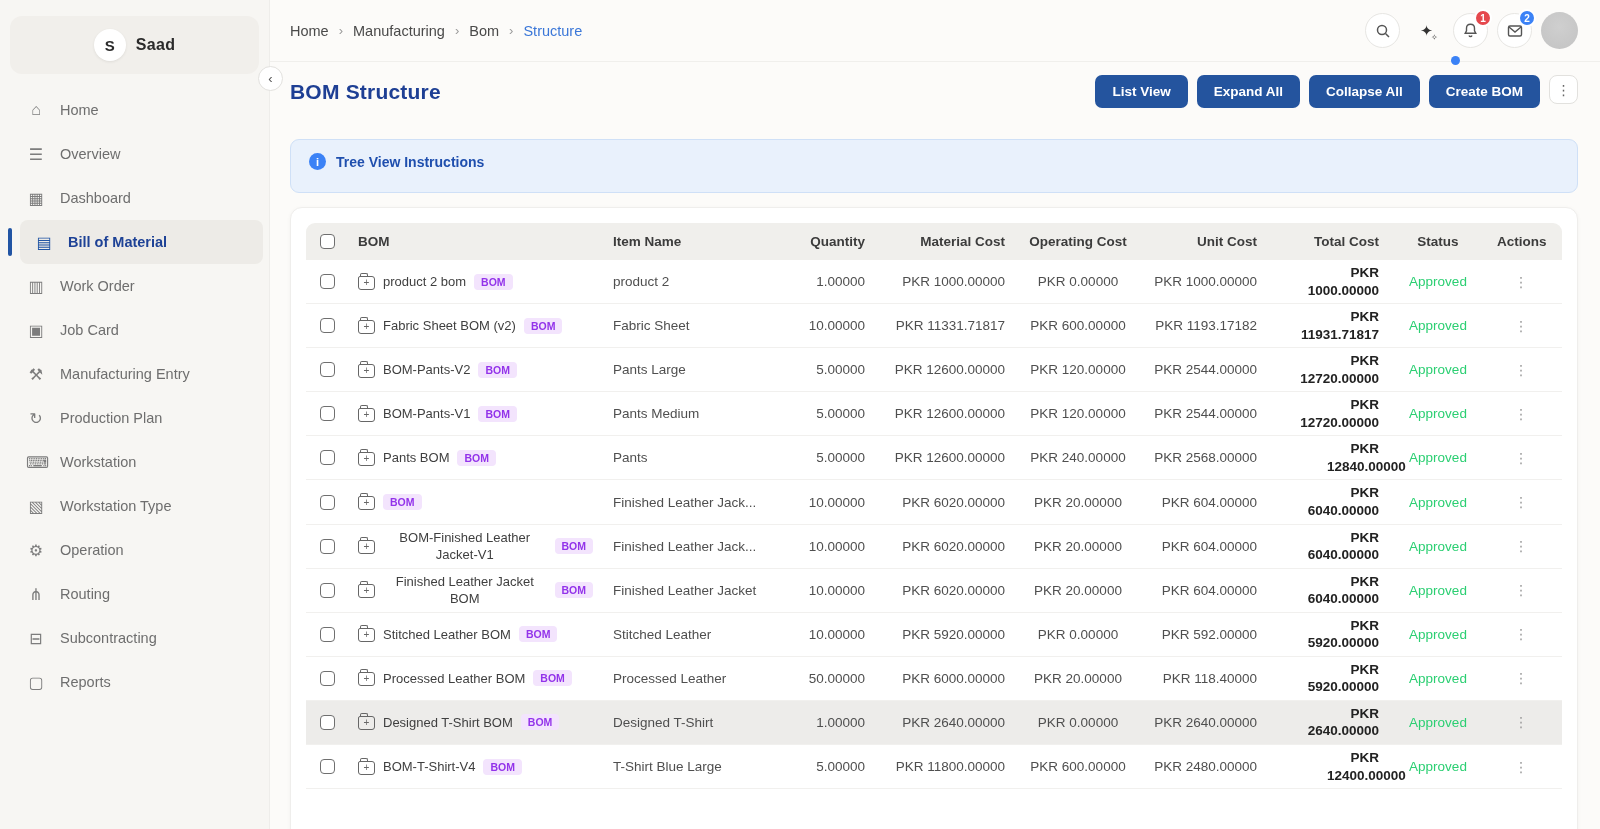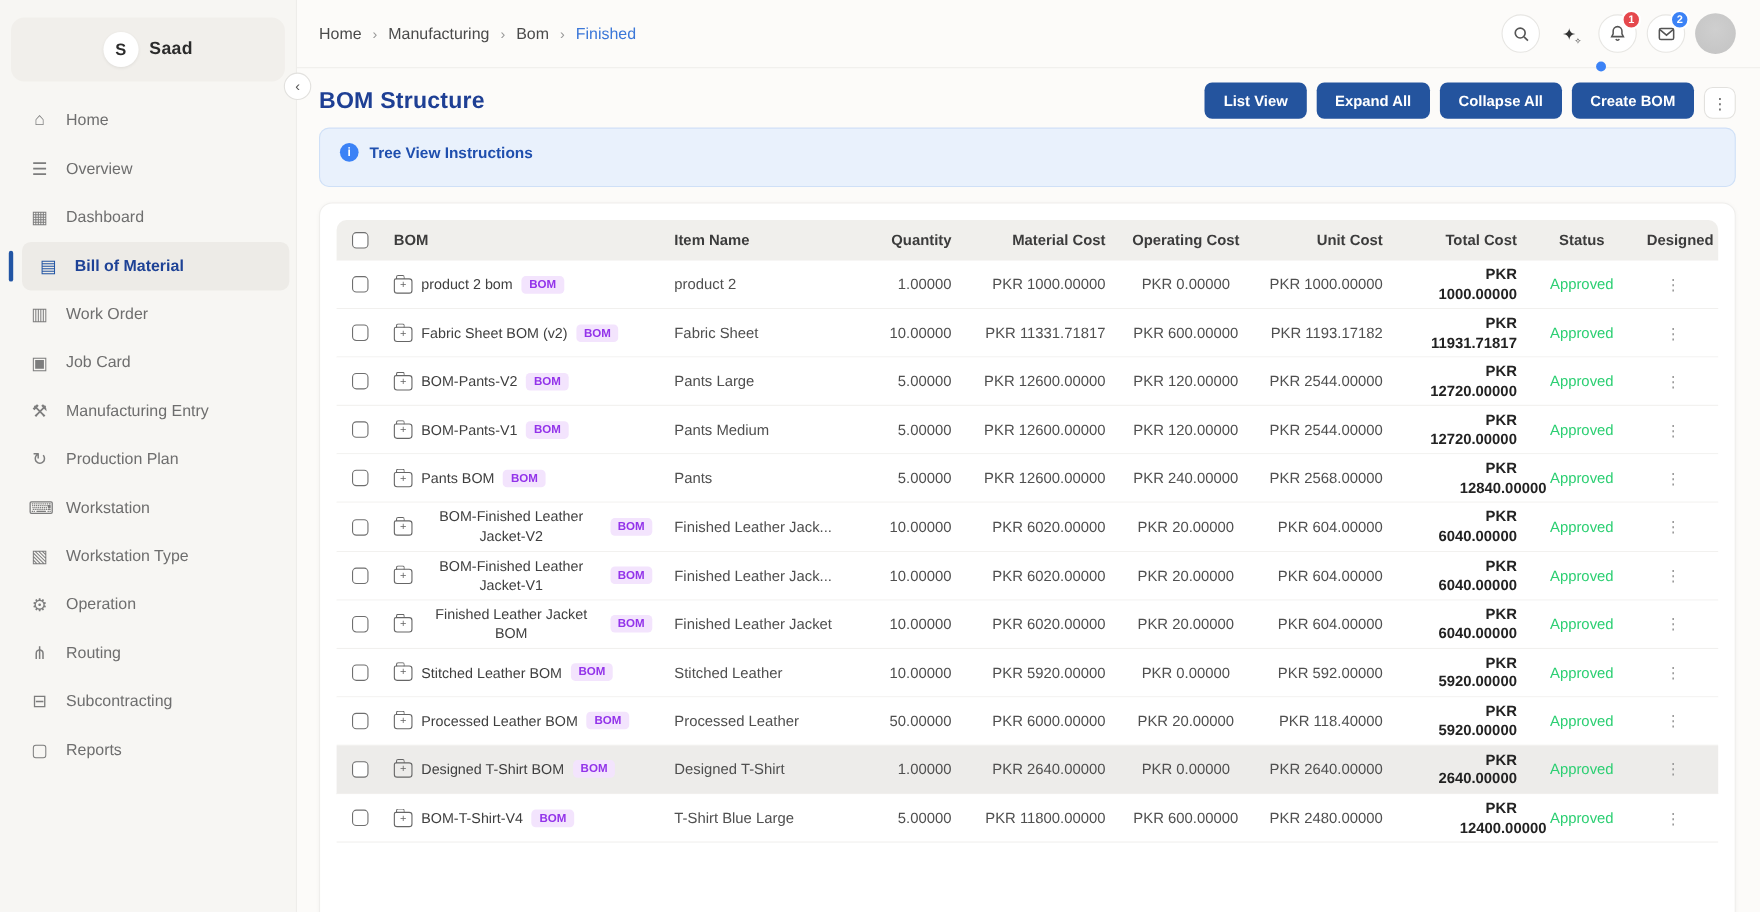--- a/index.html
+++ b/index.html
@@ -37,23 +37,23 @@
   .badge { position:absolute; top:-5px; right:-5px; min-width:18px; height:18px; border-radius:9px; border:2px solid #fff; color:#fff; font-size:10px; font-weight:bold; display:flex; align-items:center; justify-content:center; }
   .badge.red { background:#e5484d; }
   .badge.blue { background:#3b82f6; }
   .notif-dot { position:absolute; left:86px; bottom:-16px; width:9px; height:9px; border-radius:50%; background:#3b82f6; }
   .avatar { width:37px; height:37px; border-radius:50%; background:radial-gradient(circle at 50% 40%, #cfcfcf, #c3c3c3); cursor:pointer; }
   .sparkle { font-size:15px; color:#333; position:relative; }
   .sparkle::after { content:"✧"; position:absolute; font-size:8px; right:-5px; bottom:-2px; color:#333; }
 
   
   .content { flex:1; padding:13px 22px 0 20px; overflow:hidden; }
-  .page-head { display:flex; align-items:center; justify-content:space-between; margin-bottom:8px; }
+  .page-head { display:flex; align-items:center; justify-content:space-between; margin-bottom:31px; }
   .page-title { font-size:21px; font-weight:bold; color:#1e3f94; letter-spacing:.2px; }
-  .head-actions { display:flex; align-items:flex-end; gap:9px; }
+  .head-actions { display:flex; align-items:flex-start; gap:9px; }
   .btn-primary { background:#24549e; color:#fff; font-size:13.5px; font-weight:bold; border:none; border-radius:7px; padding:9px 17px; cursor:pointer; font-family:"Liberation Sans",sans-serif; }
   .kebab-btn { width:29px; height:29px; border-radius:8px; border:1px solid #e2e1de; background:#fff; color:#666; font-size:14px; display:flex; align-items:center; justify-content:center; cursor:pointer; }
 
   
   .info-box { background:#e9f1fc; border:1px solid #cfe0f7; border-radius:9px; padding:13px 18px 14px 18px; margin-bottom:14px; }
   .info-head { display:flex; align-items:center; gap:10px; margin-bottom:8px; }
   .info-i { width:17px; height:17px; border-radius:50%; background:#3b82f6; color:#fff; font-size:11px; font-weight:bold; display:flex; align-items:center; justify-content:center; font-style:normal; }
   .info-title { font-size:14px; font-weight:bold; color:#1f4fae; }
   .info-list { list-style:none; padding-left:48px; }
   .info-list li { position:relative; font-size:13.5px; color:#2e62b8; line-height:1.55; }
@@ -163,21 +163,21 @@
   <div class="main">
 
     <header class="topbar">
       <div class="breadcrumb" id="breadcrumb">
           <span class="crumb">Home</span>
           <span class="crumb-sep">›</span>
           <span class="crumb">Manufacturing</span>
           <span class="crumb-sep">›</span>
           <span class="crumb">Bom</span>
           <span class="crumb-sep">›</span>
-          <span class="crumb active" style="color: rgb(59, 119, 216);">Finished</span>
+          <span class="crumb active" style="color: rgb(59, 119, 216);">Structure</span>
         </div>
       <div class="top-icons">
         <div class="icon-btn">
           <span>
             <svg width="16" height="16" viewBox="0 0 16 16" fill="none" stroke="#555" stroke-width="1.5">
                 <circle cx="7" cy="7" r="4.5"></circle>
                 <line x1="10.5" y1="10.5" x2="14" y2="14"></line>
               </svg>
           </span>
         </div>
@@ -236,21 +236,21 @@
               <span class="checkbox"></span>
             </div>
           <div class="cell c-bom" style="display: block;">BOM</div>
               <div class="cell c-item">Item Name</div>
               <div class="cell c-qty">Quantity</div>
               <div class="cell c-mat">Material Cost</div>
               <div class="cell c-op">Operating Cost</div>
               <div class="cell c-unit">Unit Cost</div>
               <div class="cell c-total">Total Cost</div>
               <div class="cell c-status">Status</div>
-              <div class="cell c-actions">Designed</div>
+              <div class="cell c-actions">Actions</div>
             </div>
           <div id="tbl-body">
               <div class="tbl-row">
                 <div class="cell c-check">
                   <span class="checkbox"></span>
                 </div>
                 <div class="cell c-bom">
                   <span class="folder-icon">+</span>
                   <span class="bom-name">product 2 bom</span>
                   <span class="bom-badge">BOM</span>
@@ -335,21 +335,20 @@
                 <div class="cell c-total"><span class="wrap-total">PKR 12840.00000</span></div>
                 <div class="cell c-status"><span class="status-approved">Approved</span></div>
                 <div class="cell c-actions"><span class="row-kebab">⋮</span></div>
               </div>
               <div class="tbl-row">
                 <div class="cell c-check">
                   <span class="checkbox"></span>
                 </div>
                 <div class="cell c-bom">
                   <span class="folder-icon">+</span>
-                  <span class="bom-name">BOM-Finished Leather Jacket-V2</span>
                   <span class="bom-badge">BOM</span>
                 </div>
                 <div class="cell c-item">Finished Leather Jack...</div>
                 <div class="cell c-qty">10.00000</div>
                 <div class="cell c-mat">PKR 6020.00000</div>
                 <div class="cell c-op">PKR 20.00000</div>
                 <div class="cell c-unit">PKR 604.00000</div>
                 <div class="cell c-total">PKR 6040.00000</div>
                 <div class="cell c-status"><span class="status-approved">Approved</span></div>
                 <div class="cell c-actions"><span class="row-kebab">⋮</span></div>

